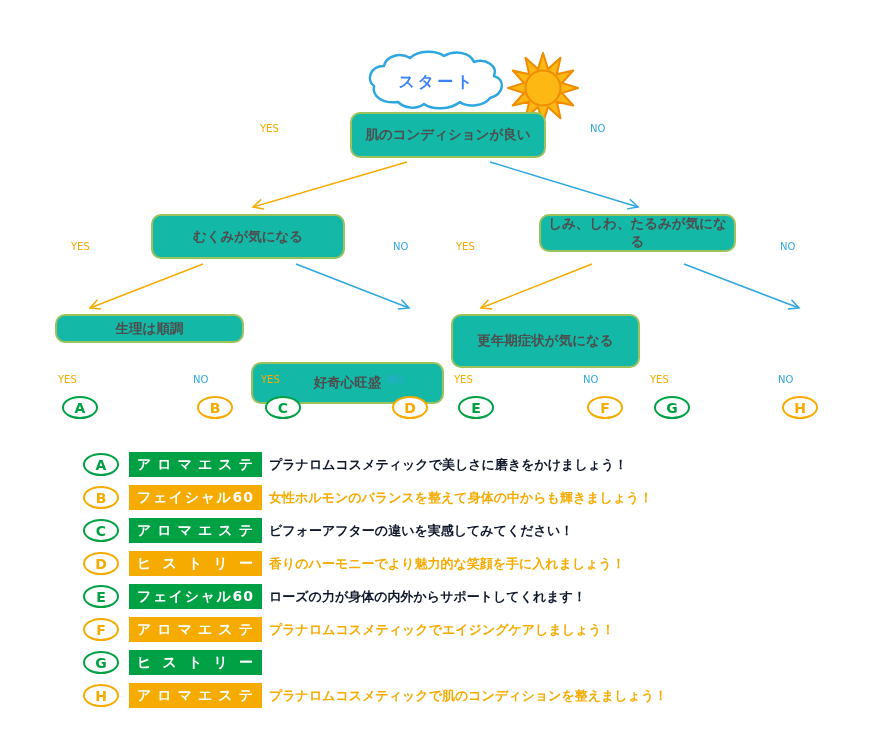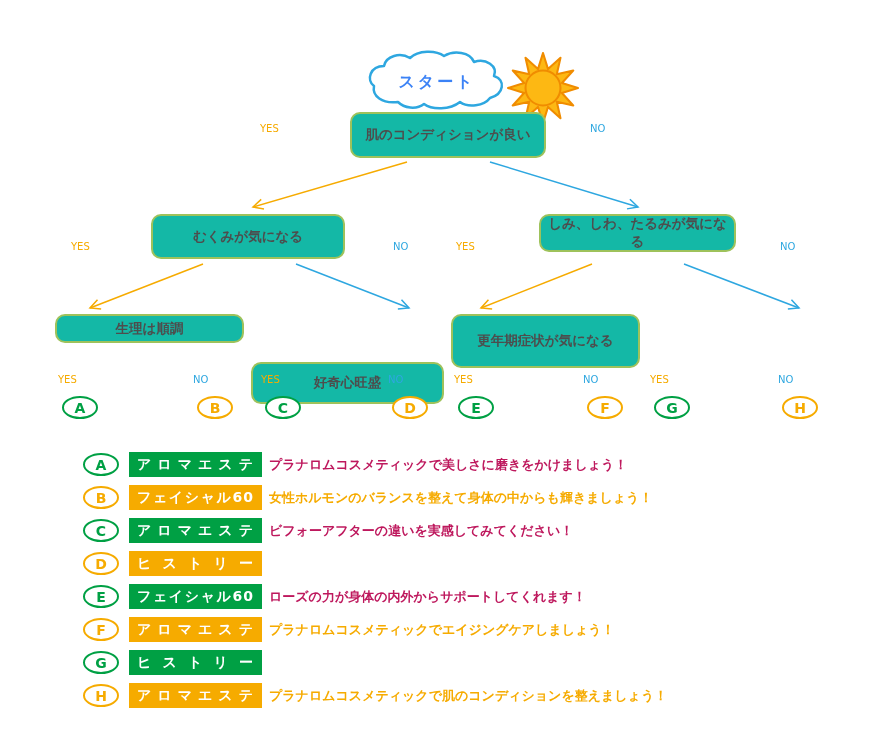--- a/index.html
+++ b/index.html
@@ -34,21 +34,21 @@
   .oval.yellow { border:2.5px solid #f6ab00; color:#f6ab00; }
 
   .legend-row { position:absolute; left:83px; width:780px; height:26px; }
   .legend-row .oval { left:0; top:1px; }
   .badge { position:absolute; left:46px; top:0; width:133px; height:25px; line-height:25px;
     color:#fff; font-weight:bold; font-size:14px; padding:0 8px; white-space:nowrap; overflow:hidden;
     text-align:justify; text-align-last:justify; letter-spacing:1px; }
   .badge.green  { background:#00a044; }
   .badge.yellow { background:#f6ab00; }
   .desc { position:absolute; left:186px; top:4px; font-weight:bold; font-size:13px; white-space:nowrap; }
-  .desc.green  { color:#be185d; }
+  .desc.green  { color:#0f172a; }
   .desc.yellow { color:#f6ab00; }
 </style>
 </head>
 <body>
 
 <div class="canvas">
 
   <svg class="arrows" width="895" height="752" viewBox="0 0 895 752">
     <defs>
       <marker id="ah-y" markerWidth="14" markerHeight="14" refX="11" refY="6" orient="auto" markerUnits="userSpaceOnUse">
@@ -124,20 +124,21 @@
     <span class="desc yellow">女性ホルモンのバランスを整えて身体の中からも輝きましょう！</span>
   </div>
   <div class="legend-row" style="top:518px;">
     <span class="oval green">C</span>
     <span class="badge green">アロマエステ</span>
     <span class="desc green">ビフォーアフターの違いを実感してみてください！</span>
   </div>
   <div class="legend-row" style="top:551px;">
     <span class="oval yellow">D</span>
     <span class="badge yellow">ヒストリー</span>
+    <span class="desc yellow">香りのハーモニーでより魅力的な笑顔を手に入れましょう！</span>
   </div>
   <div class="legend-row" style="top:584px;">
     <span class="oval green">E</span>
     <span class="badge green">フェイシャル60</span>
     <span class="desc green">ローズの力が身体の内外からサポートしてくれます！</span>
   </div>
   <div class="legend-row" style="top:617px;">
     <span class="oval yellow">F</span>
     <span class="badge yellow">アロマエステ</span>
     <span class="desc yellow">プラナロムコスメティックでエイジングケアしましょう！</span>

